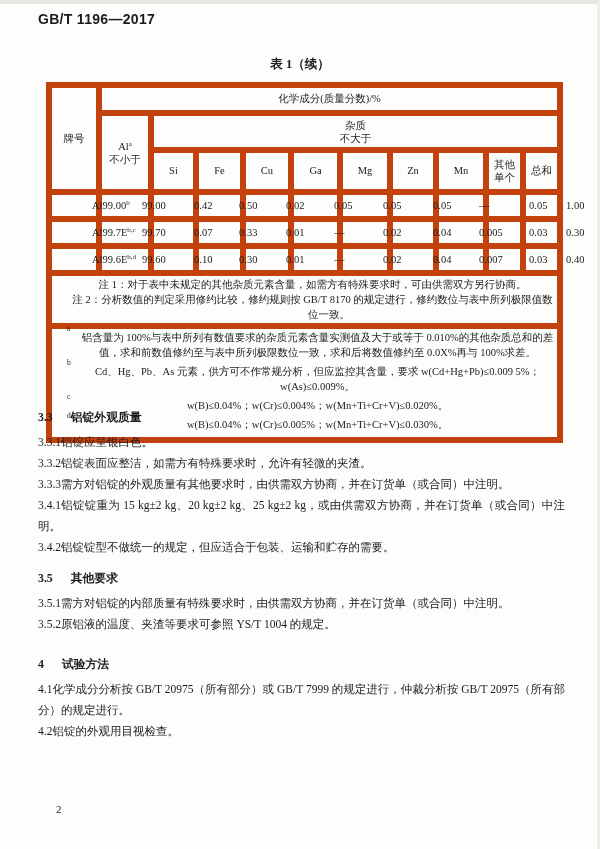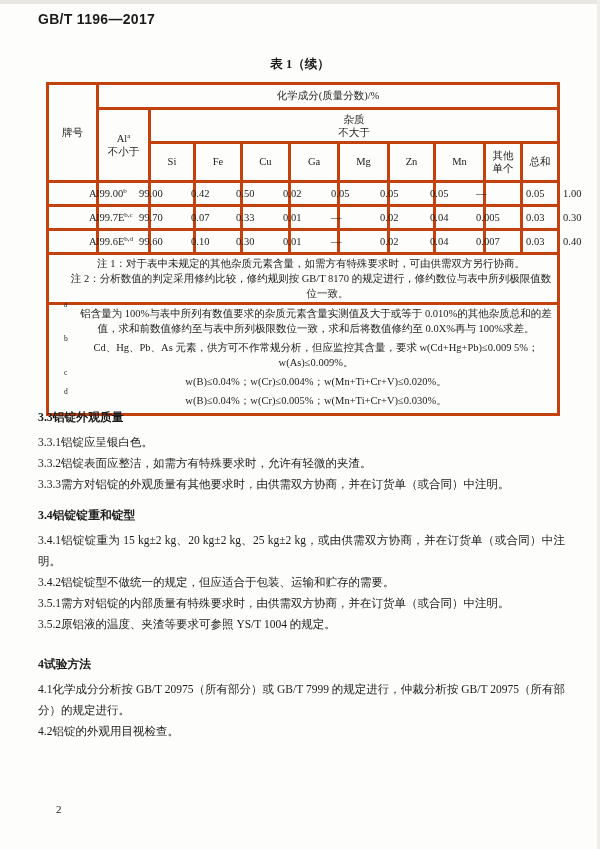--- a/index.html
+++ b/index.html
@@ -23,21 +23,21 @@
     position:absolute;top:56px;left:0;width:600px;text-align:center;
     font-weight:bold;font-size:12.5px;
   }
 
   table.comp{
     position:absolute;left:46px;top:82px;width:511px;
     border-collapse:collapse;table-layout:fixed;
     border:2px solid #151515;
   }
   table.comp td{
-    border:3px solid #c2410c;
+    border:6px solid #c2410c;
     text-align:center;vertical-align:middle;
     font-size:10.5px;line-height:1.25;
     padding:1px 1px;
   }
   tr.h1 td{height:20px;}
   tr.h2 td{height:29px;}
   tr.h3 td{height:34px;}
   tr.dr td{height:19px;padding-left:40px;}
   td sup{font-size:7px;vertical-align:super;line-height:0;}
   .al-head div, .imp-head div, .other-head div{line-height:13px;}
@@ -70,21 +70,21 @@
     font-size:11.5px;
   }
   .sec{
     font-weight:bold;font-size:11.8px;
     margin:13px 0 6px 0;
   }
   .sec:first-child{margin-top:0;}
   .sec.major{margin-top:22px;}
   .para{margin:0;line-height:21px;text-align:justify;}
   .num{white-space:nowrap;}
-  .sec .num{margin-right:0;}
+  .sec .num{margin-right:18px;}
 
   .page-num{
     position:absolute;left:56px;top:803px;
     font-size:11px;
   }
 </style>
 </head>
 <body>
 
 <div class="scan-edge-top"></div>
@@ -193,24 +193,24 @@
   </tr>
 </tbody>
   </table>
 
 <div class="content">
   <h3 class="sec"><span class="num">3.3</span><span>铝锭外观质量</span></h3>
   <p class="para"><span class="num">3.3.1</span><span>铝锭应呈银白色。</span></p>
   <p class="para"><span class="num">3.3.2</span><span>铝锭表面应整洁，如需方有特殊要求时，允许有轻微的夹渣。</span></p>
   <p class="para"><span class="num">3.3.3</span><span>需方对铝锭的外观质量有其他要求时，由供需双方协商，并在订货单（或合同）中注明。</span></p>
 
-  <h3 class="sec"><span class="num">3.4</span><span>铝锭锭重和锭型</span></h3>
   <p class="para"><span class="num">3.4.1</span><span>铝锭锭重为 15 kg±2 kg、20 kg±2 kg、25 kg±2 kg，或由供需双方协商，并在订货单（或合同）中注明。</span></p>
   <p class="para"><span class="num">3.4.2</span><span>铝锭锭型不做统一的规定，但应适合于包装、运输和贮存的需要。</span></p>
 
+  <h3 class="sec"><span class="num">3.5</span><span>其他要求</span></h3>
   <p class="para"><span class="num">3.5.1</span><span>需方对铝锭的内部质量有特殊要求时，由供需双方协商，并在订货单（或合同）中注明。</span></p>
   <p class="para"><span class="num">3.5.2</span><span>原铝液的温度、夹渣等要求可参照 YS/T 1004 的规定。</span></p>
 
   <h3 class="sec major"><span class="num">4</span><span>试验方法</span></h3>
   <p class="para"><span class="num">4.1</span><span>化学成分分析按 GB/T 20975（所有部分）或 GB/T 7999 的规定进行，仲裁分析按 GB/T 20975（所有部分）的规定进行。</span></p>
   <p class="para"><span class="num">4.2</span><span>铝锭的外观用目视检查。</span></p>
 </div>
 
 <div class="page-num">2</div>
 

